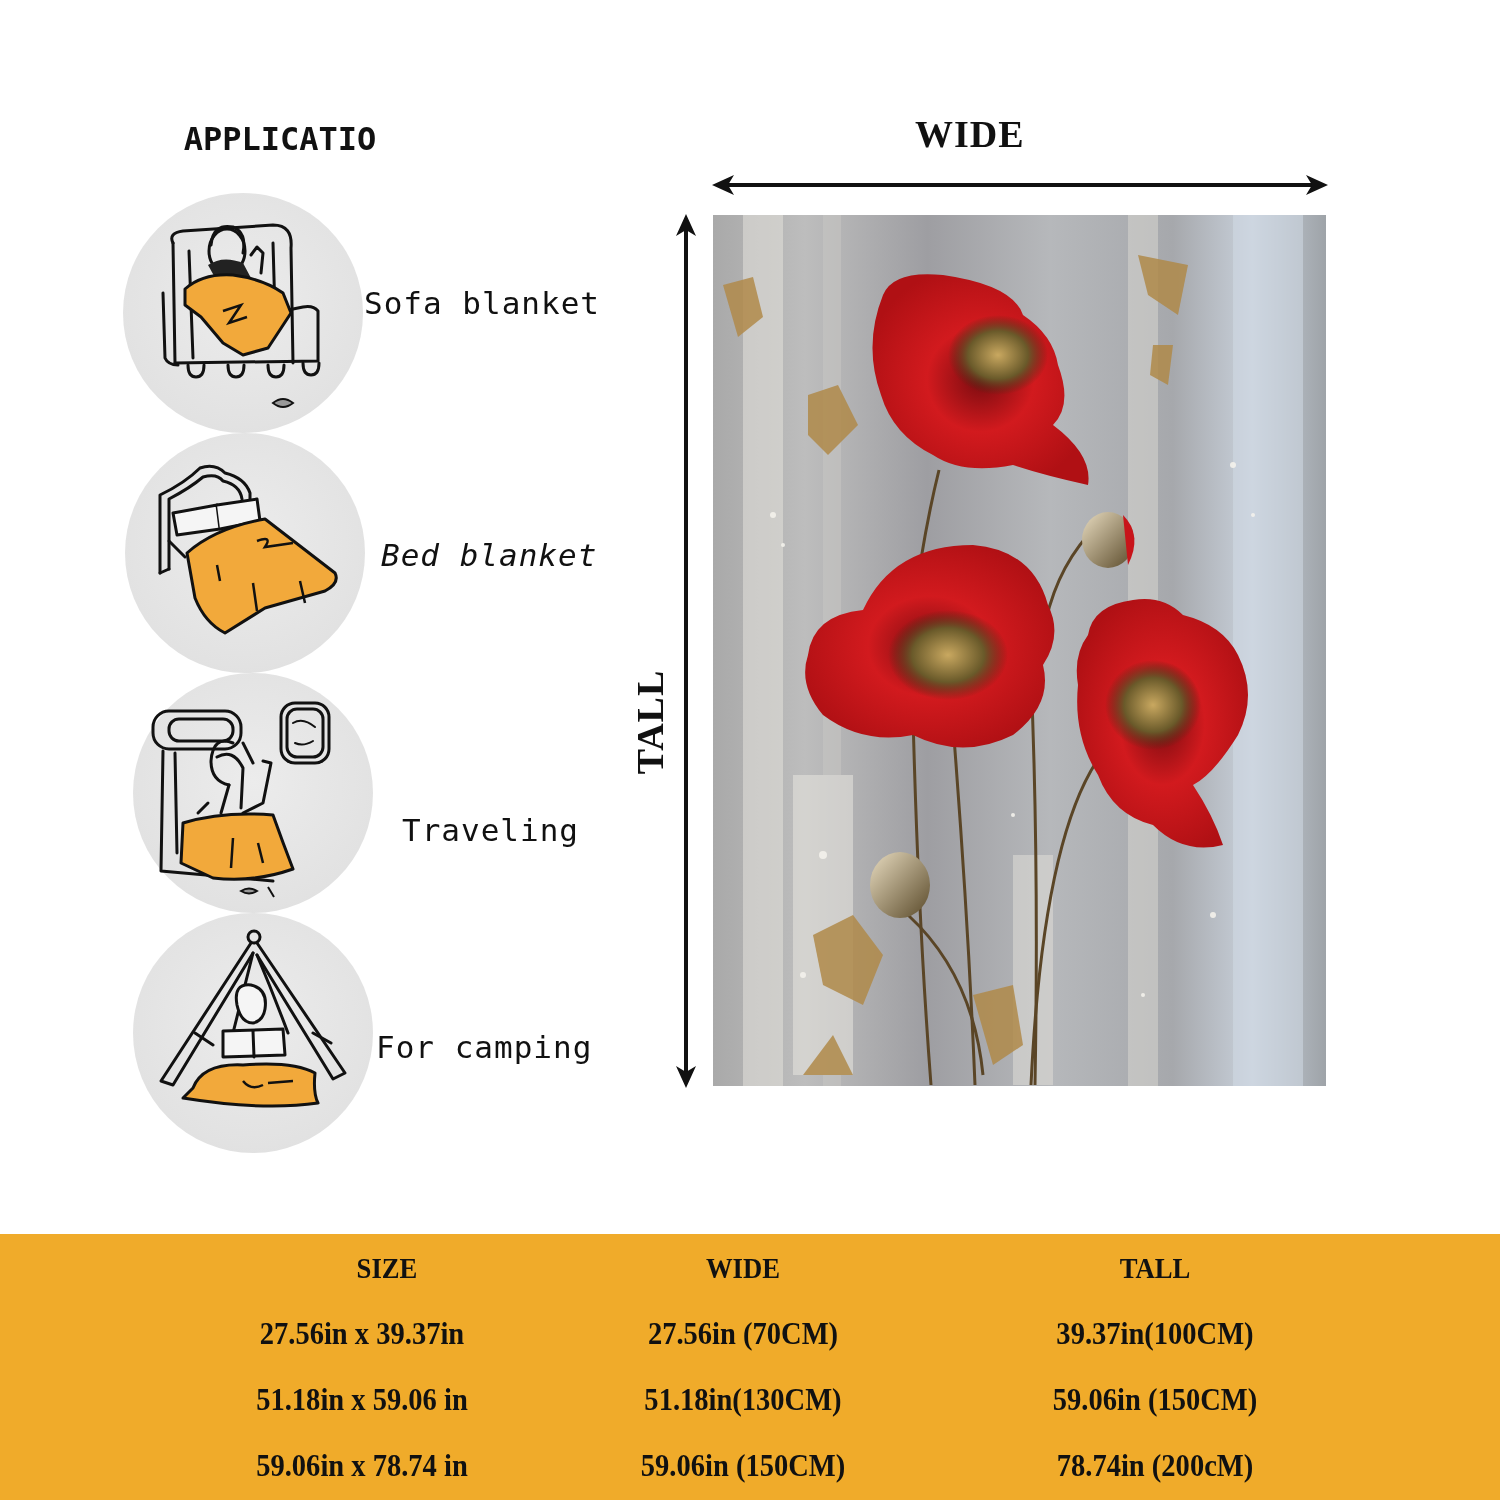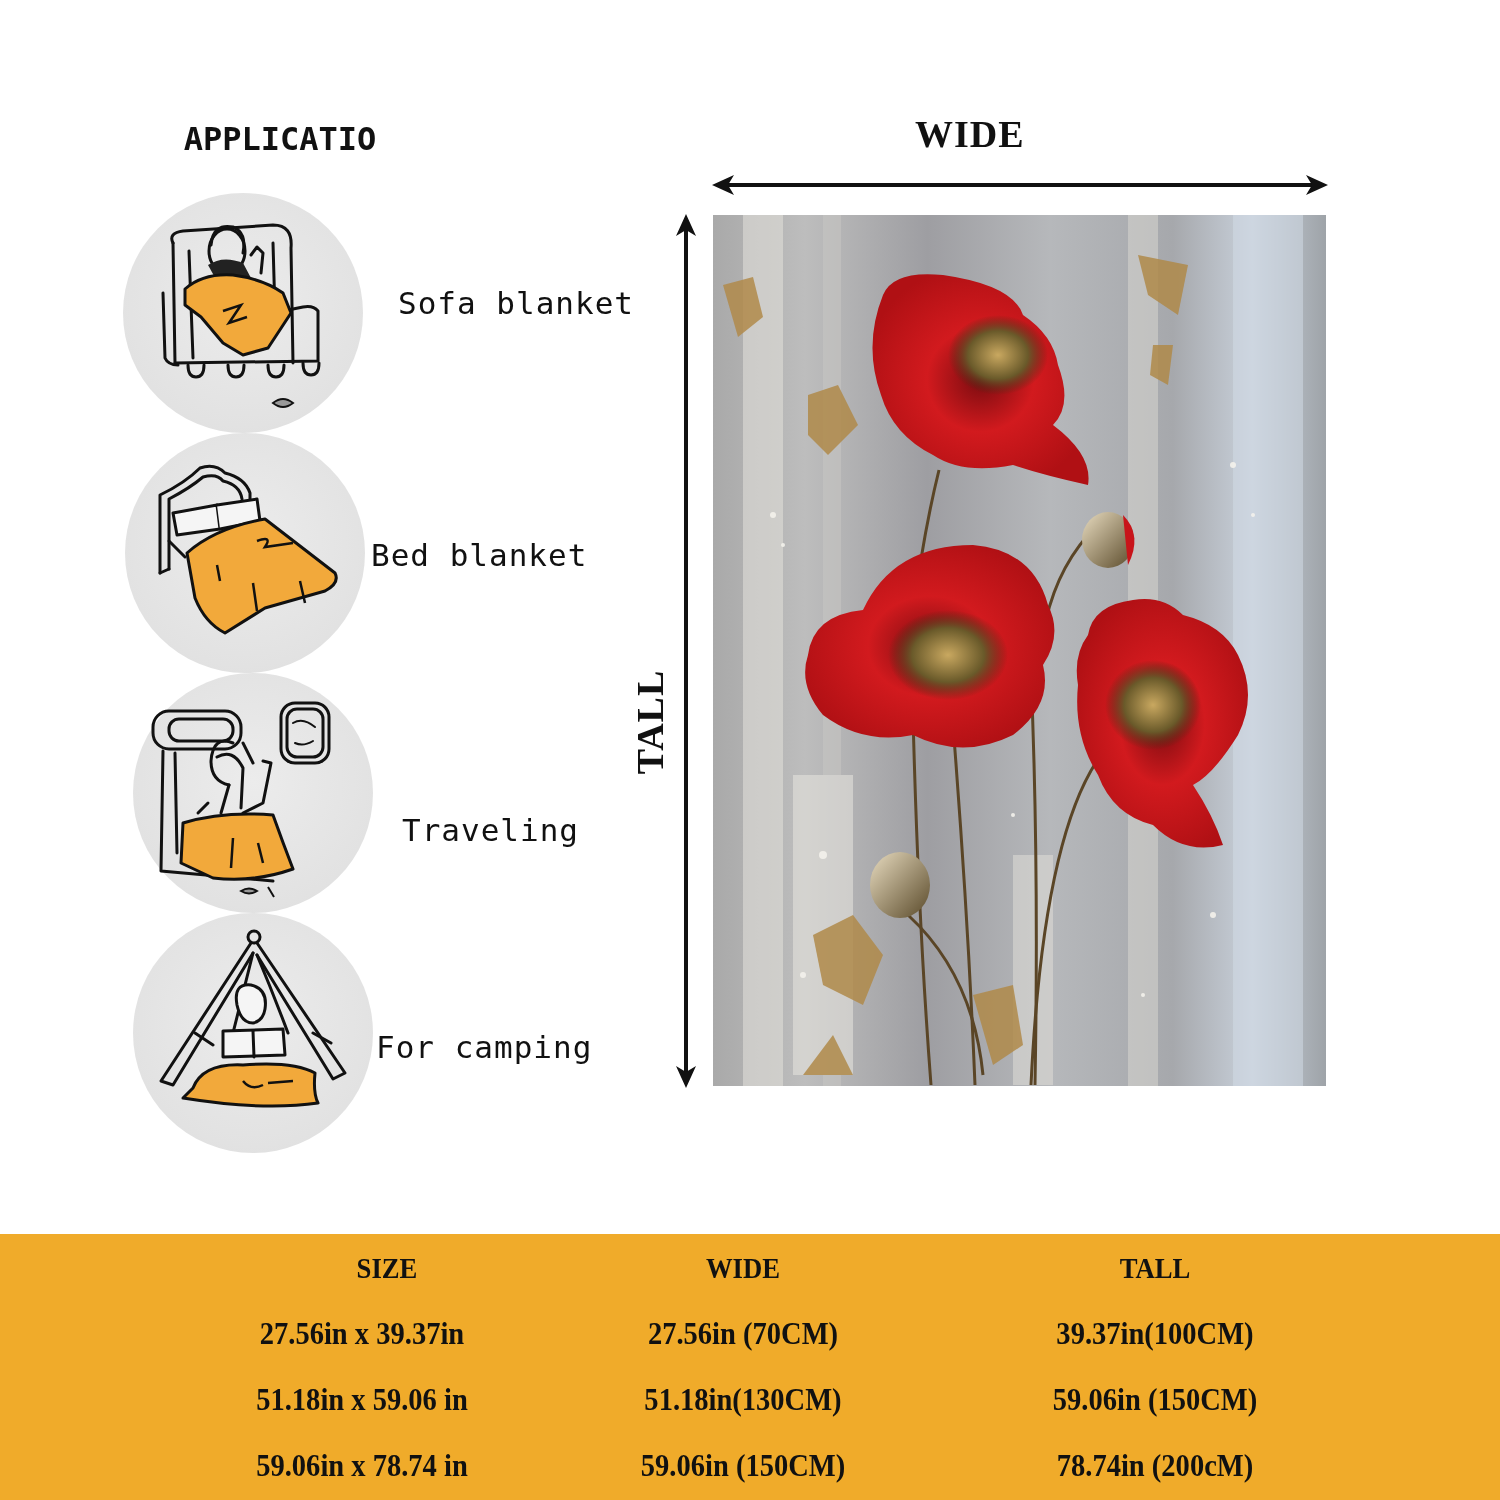--- a/index.html
+++ b/index.html
@@ -73,38 +73,38 @@
       <ellipse cx="104" cy="58" rx="18" ry="22"></ellipse>
       <path d="M88 52 Q90 30 110 34 Q124 40 120 60"></path>
       <path d="M128 62 l6 -8 l6 6 l-2 20"></path>
     </g>
     <path d="M85 72 Q100 62 120 70 L128 85 L95 90 Z" fill="#222"></path>
     <path d="M62 96 Q80 80 110 82 Q140 86 160 100 L168 120 L145 155 L120 162 L100 150 L78 124 L62 112 Z" fill="#f2a93b" stroke="#111" stroke-width="3" stroke-linejoin="round"></path>
     <path d="M100 118 L118 112 L106 130 L124 124" fill="none" stroke="#111" stroke-width="2.5"></path>
     <path d="M150 210 q10 -8 20 0 q-10 8 -20 0 z" fill="#999" stroke="#111" stroke-width="2"></path>
   </svg>
 </div>
-<div class="scen-label" style="left:398px;top:285px;text-align:right;">Sofa blanket</div>
+<div class="scen-label" style="left:364px;top:285px;text-align:right;">Sofa blanket</div>
 
 <div class="circle" style="left:125px;top:433px;">
   <svg viewBox="0 0 240 240">
     <g fill="none" stroke="#111" stroke-width="3" stroke-linejoin="round" stroke-linecap="round">
       <path d="M35 140 L35 62 Q60 50 75 35 Q90 30 100 40 Q120 45 125 60 L125 75"></path>
       <path d="M44 136 L44 66 Q65 55 78 44 Q92 40 98 48 Q115 52 117 66"></path>
       <path d="M35 140 L44 136"></path>
       <path d="M48 80 L92 72 L95 96 L52 102 Z" fill="#f5f5f5"></path>
       <path d="M92 72 L132 66 L135 88 L95 96" fill="#f5f5f5"></path>
       <path d="M44 108 L60 124"></path>
     </g>
     <path d="M62 120 Q90 95 140 86 L210 140 Q215 150 200 158 L140 175 L100 200 Q80 190 70 165 Z" fill="#f2a93b" stroke="#111" stroke-width="3" stroke-linejoin="round"></path>
     <path d="M132 108 Q148 102 140 114 L168 110" fill="none" stroke="#111" stroke-width="2.5"></path>
     <path d="M92 132 L95 148 M128 150 L132 178 M175 148 L180 170" stroke="#111" stroke-width="2.5"></path>
   </svg>
 </div>
-<div class="scen-label" style="left:371px;top:537px;">Bed blanket</div>
+<div class="scen-label" style="left:381px;top:537px;font-style:italic;">Bed blanket</div>
 
 <div class="circle" style="left:133px;top:673px;">
   <svg viewBox="0 0 240 240">
     <g fill="none" stroke="#111" stroke-width="3" stroke-linejoin="round" stroke-linecap="round">
       <rect x="20" y="38" width="88" height="38" rx="16"></rect>
       <rect x="36" y="46" width="64" height="22" rx="10"></rect>
       <path d="M30 78 L28 198 L140 208"></path>
       <path d="M42 80 L44 180"></path>
       <path d="M110 70 L120 90"></path>
       <rect x="148" y="30" width="48" height="60" rx="14"></rect>

